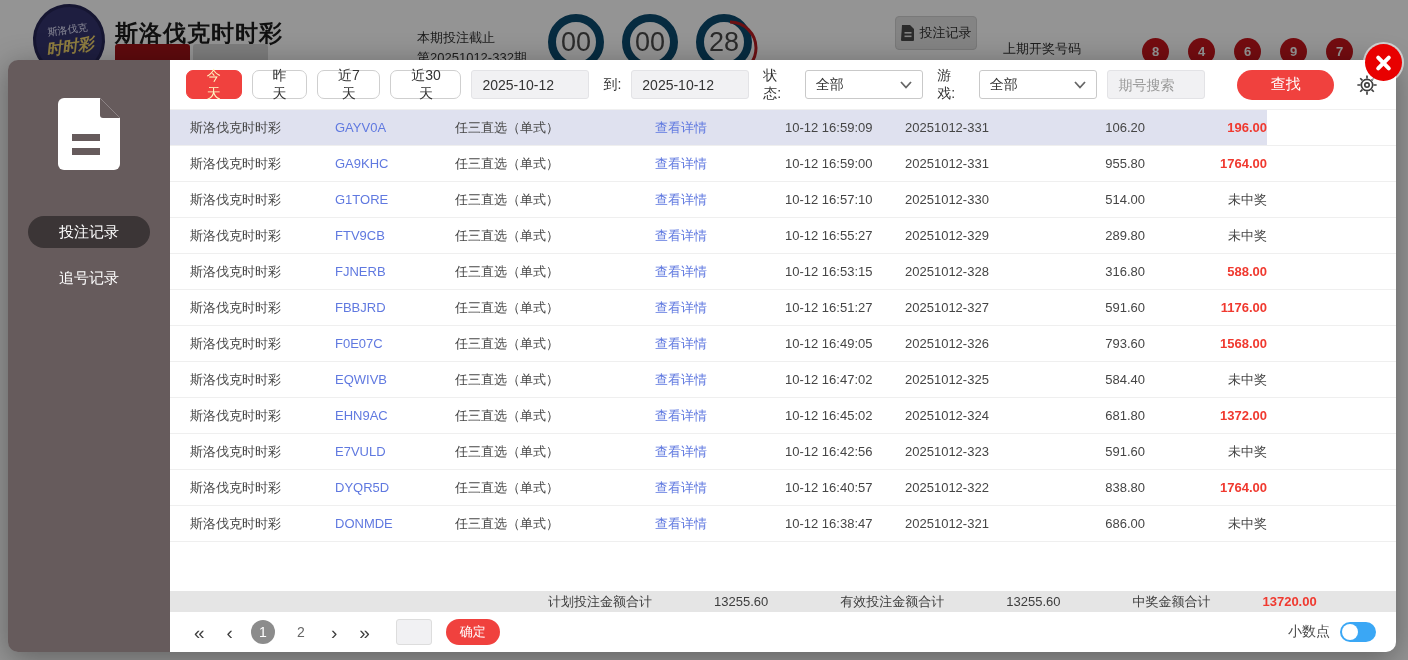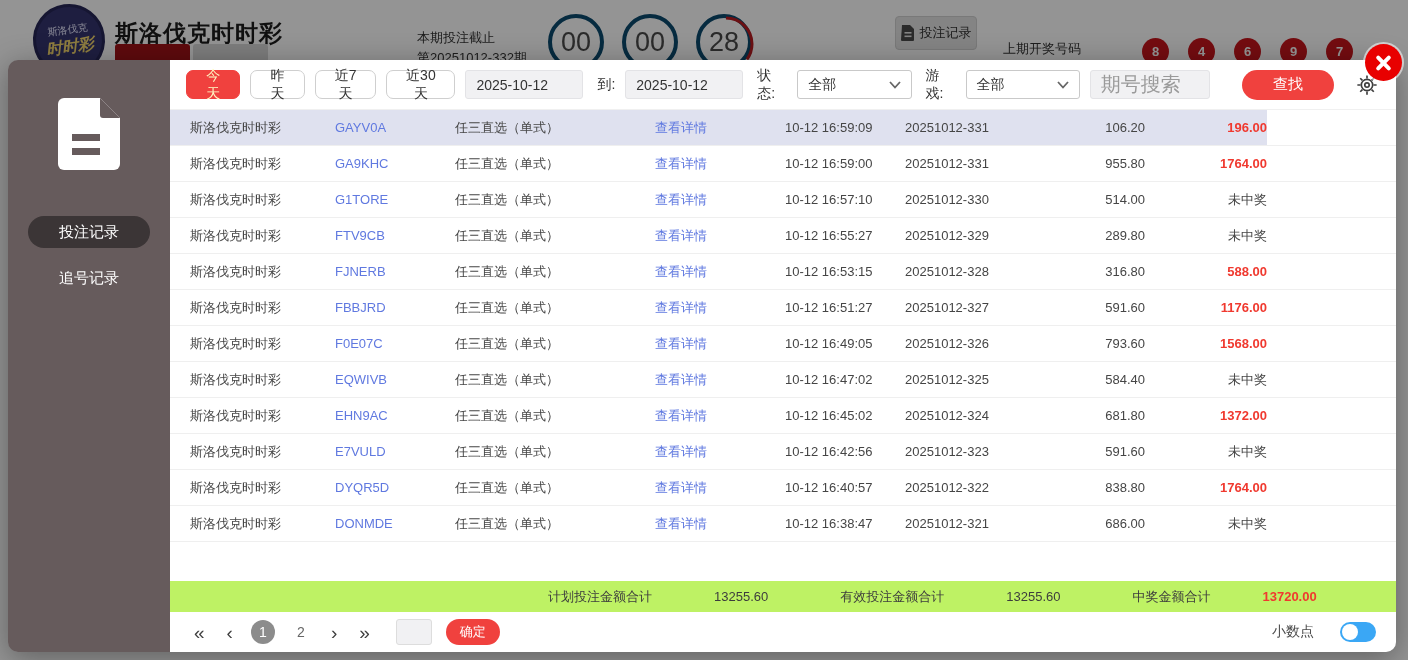--- a/index.html
+++ b/index.html
@@ -14,21 +14,21 @@
           background:#34346e; color:#fff; display:flex; flex-direction:column; align-items:center; justify-content:center;
           transform:rotate(-8deg); border:3px solid #262657; }
   .logo .l1 { font-size:10px; color:#e8e8ff; }
   .logo .l2 { font-size:16px; font-weight:bold; color:#f5d76e; font-style:italic; }
   .bg-title { position:absolute; left:115px; top:18px; font-size:23px; font-weight:bold; color:#1c1c1c; letter-spacing:1px; }
   .btn-stub { position:absolute; top:44px; height:24px; width:75px; border-radius:3px 3px 0 0; }
   .btn-stub.red { left:115px; background:#a31218; }
   .btn-stub.gray { left:193px; background:#d8d8d8; }
   .deadline { position:absolute; left:417px; top:28px; font-size:13px; color:#333; line-height:20px; }
   .countdown { position:absolute; left:548px; top:14px; display:flex; gap:18px; }
-  .cd-circle { position:relative; width:56px; height:56px; border:4px solid #0c4a6e; border-radius:50%;
+  .cd-circle { position:relative; width:56px; height:56px; border:8px solid #0c4a6e; border-radius:50%;
                display:flex; align-items:center; justify-content:center; font-size:27px; color:#4a4a4a; background:#fff; }
   .cd-circle svg { position:absolute; inset:-2px; width:56px; height:56px; }
   .hdr-rec-btn { position:absolute; left:895px; top:16px; width:82px; height:34px; background:#e3e3e3; border:1px solid #d0d0d0;
                  border-radius:4px; display:flex; align-items:center; justify-content:center; gap:5px; font-size:13px; color:#333; }
   .last-draw-label { position:absolute; left:1003px; top:40px; font-size:13px; color:#333; }
   .balls { position:absolute; left:1142px; top:38px; display:flex; gap:19px; }
   .ball { width:27px; height:27px; border-radius:50%; background:#c9161d; color:#fff; font-size:13px; font-weight:bold;
           display:flex; align-items:center; justify-content:center; }
 
   
@@ -49,59 +49,59 @@
   
   .filters { height:50px; display:flex; align-items:center; padding:0 18px 0 16px; gap:10px; border-bottom:1px solid #f0f0f0; flex-shrink:0; }
   .qbtn { height:29px; padding:0 13px; border-radius:7px; border:1px solid #cfcfcf; background:#fff; font-size:14px; color:#333;
           display:flex; align-items:center; cursor:pointer; }
   .qbtn.active { background:var(--accent,#f0413e); border-color:var(--accent,#f0413e); color:#fef9c3; }
   .date-input { width:118px; height:29px; background:#f1f1f3; border:1px solid #e3e3e6; border-radius:3px;
                 font-size:14px; color:#333; padding:0 10px; font-family:inherit; }
   .flt-label { font-size:14px; color:#333; margin-left:4px; }
   .sel { width:120px; height:29px; border:1px solid #c9c9c9; border-radius:3px; background:#fff; display:flex; align-items:center;
          justify-content:space-between; padding:0 10px; font-size:14px; color:#333; cursor:pointer; }
-  .search-input { width:120px; height:29px; background:#f1f1f3; border:1px solid #e3e3e6; border-radius:3px;
-                  font-size:20px; color:#333; padding:0 10px; font-family:inherit; }
+  .search-input { width:98px; height:29px; background:#f1f1f3; border:1px solid #e3e3e6; border-radius:3px;
+                  font-size:14px; color:#333; padding:0 10px; font-family:inherit; }
   .search-input::placeholder { color:#9a9a9a; }
   .find-btn { width:98px; height:30px; border:none; border-radius:15px; background:var(--accent,#f0413e); color:#fff;
               font-size:15px; cursor:pointer; margin-left:22px; font-family:inherit; }
   .gear { margin-left:12px; cursor:pointer; display:flex; align-items:center; }
 
   
   .trow { display:grid; grid-template-columns:145px 120px 200px 130px 120px 140px 100px 122px 1fr;
           align-items:center; padding-left:20px; }
   .thead { height:38px; background:#f7f7f9; font-size:13px; color:#5c5c5c; flex-shrink:0; }
   .tbody { flex:1; overflow:hidden; }
   .row { height:36px; border-bottom:1px solid #efefef; font-size:13px; color:#454545; background:#fff; }
   .row.highlighted { background:#dfe1ef; }
   .row.highlighted .c-action { background:#fff; height:100%; }
   .c-right { text-align:right; }
   .c-action { text-align:right; padding-right:18px; }
   .th-action { text-align:right; padding-right:18px; }
   .link { color:#6079e0; cursor:pointer; text-decoration:none; }
   .status-win { color:var(--win-red,#f0392f); font-weight:bold;margin-left:24px; }
 
   
-  .summary { height:31px; background:#bef264; display:flex; align-items:center; font-size:13px; color:#3d3d3d; flex-shrink:0; }
+  .summary { height:21px; background:#e5e5e5; display:flex; align-items:center; font-size:13px; color:#3d3d3d; flex-shrink:0; }
   .summary .lbl1 { margin-left:378px; }
   .summary .val  { margin-left:62px; }
   .summary .lbl2 { margin-left:72px; }
   .summary .lbl3 { margin-left:72px; }
   .summary .val-red { margin-left:52px; color:var(--win-red,#f0392f); font-weight:bold; }
 
   
   .pager { height:40px; display:flex; align-items:center; padding:0 20px; gap:14px; }
   .pg-arrow { font-size:19px; color:#3f3f3f; cursor:pointer; line-height:1; padding:0 4px; }
   .pg-num { width:24px; height:24px; border-radius:50%; display:flex; align-items:center; justify-content:center;
             font-size:14px; color:#666; cursor:pointer; }
   .pg-num.current { background:#8c8c8c; color:#fff; }
   .pg-input { width:36px; height:26px; background:#f1f1f3; border:1px solid #ddd; border-radius:3px; margin-left:8px; }
   .confirm-btn { height:26px; padding:0 14px; border:none; border-radius:13px; background:var(--accent,#f0413e);
                  color:#fff; font-size:13px; cursor:pointer; font-family:inherit; }
-  .pg-right { margin-left:auto; display:flex; align-items:center; gap:26px; }
+  .pg-right { margin-left:auto; display:flex; align-items:center; gap:10px; }
   .dec-label { font-size:14px; color:#4a4a4a; }
   .toggle { width:36px; height:20px; border-radius:10px; background:var(--toggle-blue,#3aa7f5); position:relative; cursor:pointer; }
   .toggle .knob { position:absolute; left:2px; top:2px; width:16px; height:16px; border-radius:50%; background:#fff; }
 
   
   .close-btn { position:absolute; top:-16px; right:-6px; width:37px; height:37px; border-radius:50%;
                background:#e80000; border:none; cursor:pointer; z-index:20; box-shadow:0 0 0 2px rgba(255,255,255,.55); }
   .close-btn::before, .close-btn::after { content:""; position:absolute; left:9px; top:16.5px; width:19px; height:4px;
                border-radius:2px; background:#fff; }
   .close-btn::before { transform:rotate(45deg); }

